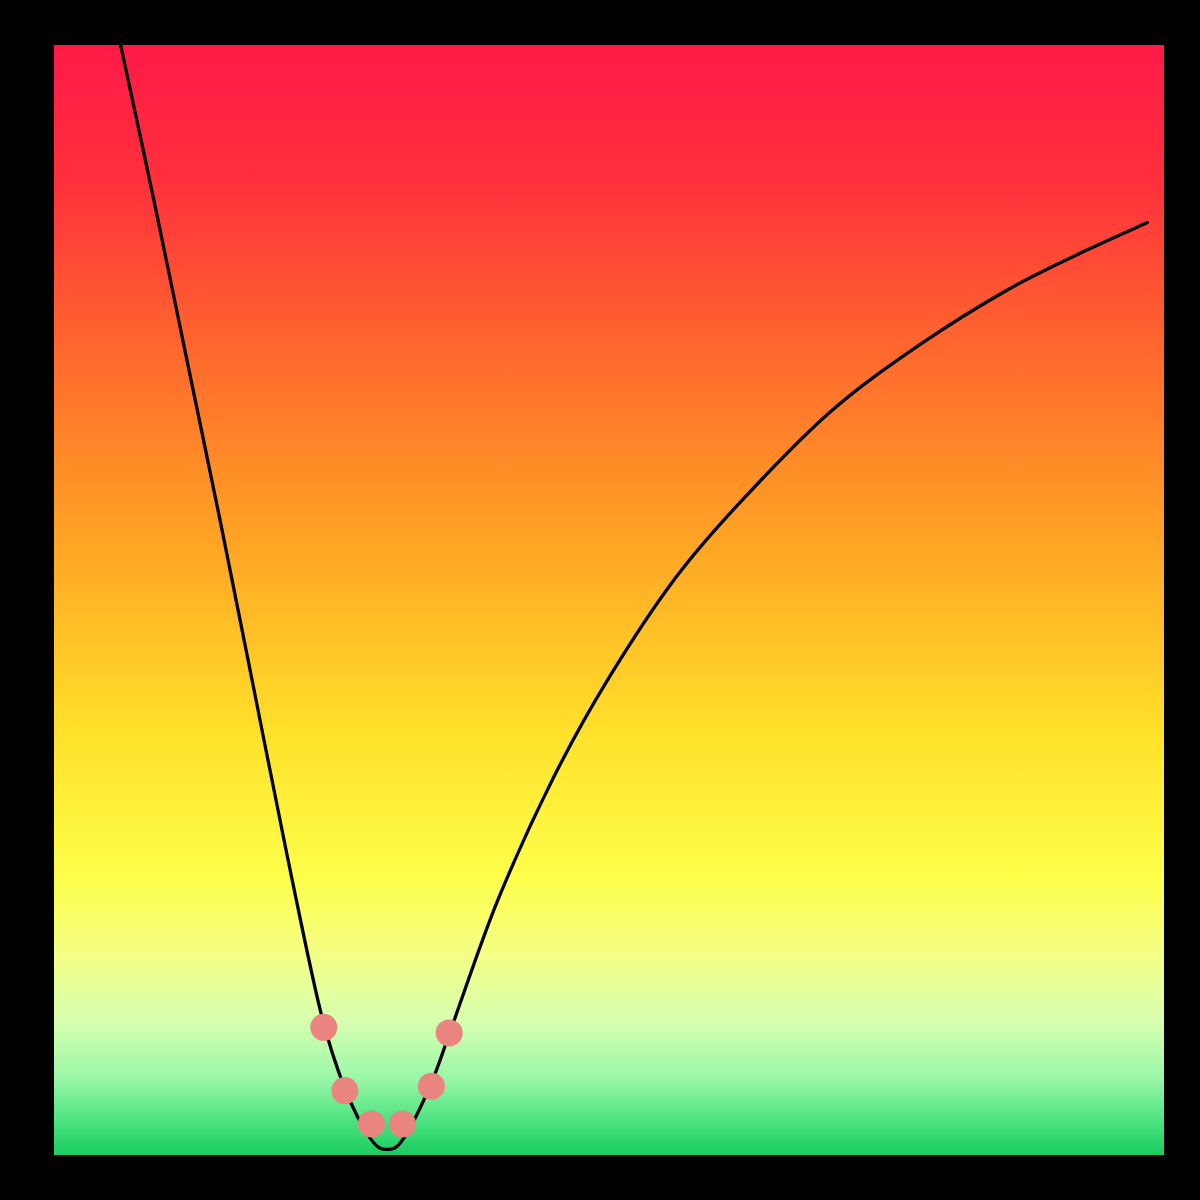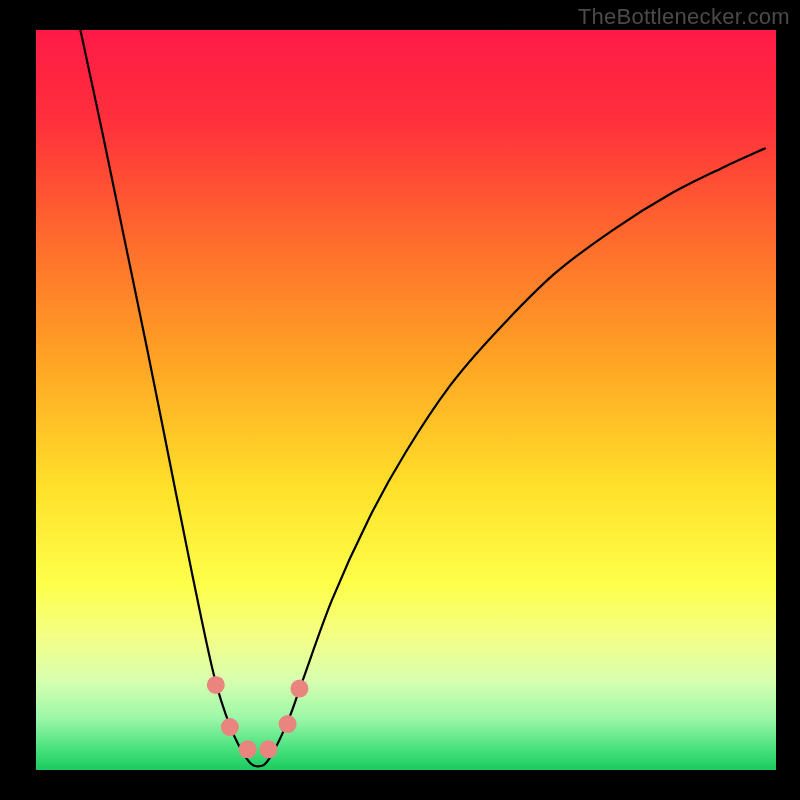--- a/index.html
+++ b/index.html
@@ -31,21 +31,20 @@
     font-size: 22px;
     letter-spacing: 0.3px;
     font-weight: 400;
   }
   svg { display: block; }
 </style>
 </head>
 <body>
 
 <div class="frame">
-  <div class="watermark">TheBottlenecker.com</div>
   <div class="plot" id="plot" style="left: 36px; top: 30px; width: 740px; height: 740px;">
       <svg width="740" height="740" viewBox="0 0 740 740">
         <defs>
           <linearGradient id="bg-grad" x1="0" y1="0" x2="0" y2="1">
             <stop offset="0%" stop-color="#ff1a47"></stop>
             <stop offset="12%" stop-color="#ff2f3c"></stop>
             <stop offset="28.000000000000004%" stop-color="#ff6a2d"></stop>
             <stop offset="45%" stop-color="#ffa524"></stop>
             <stop offset="62%" stop-color="#ffe12a"></stop>
             <stop offset="75%" stop-color="#fdff4a"></stop>

